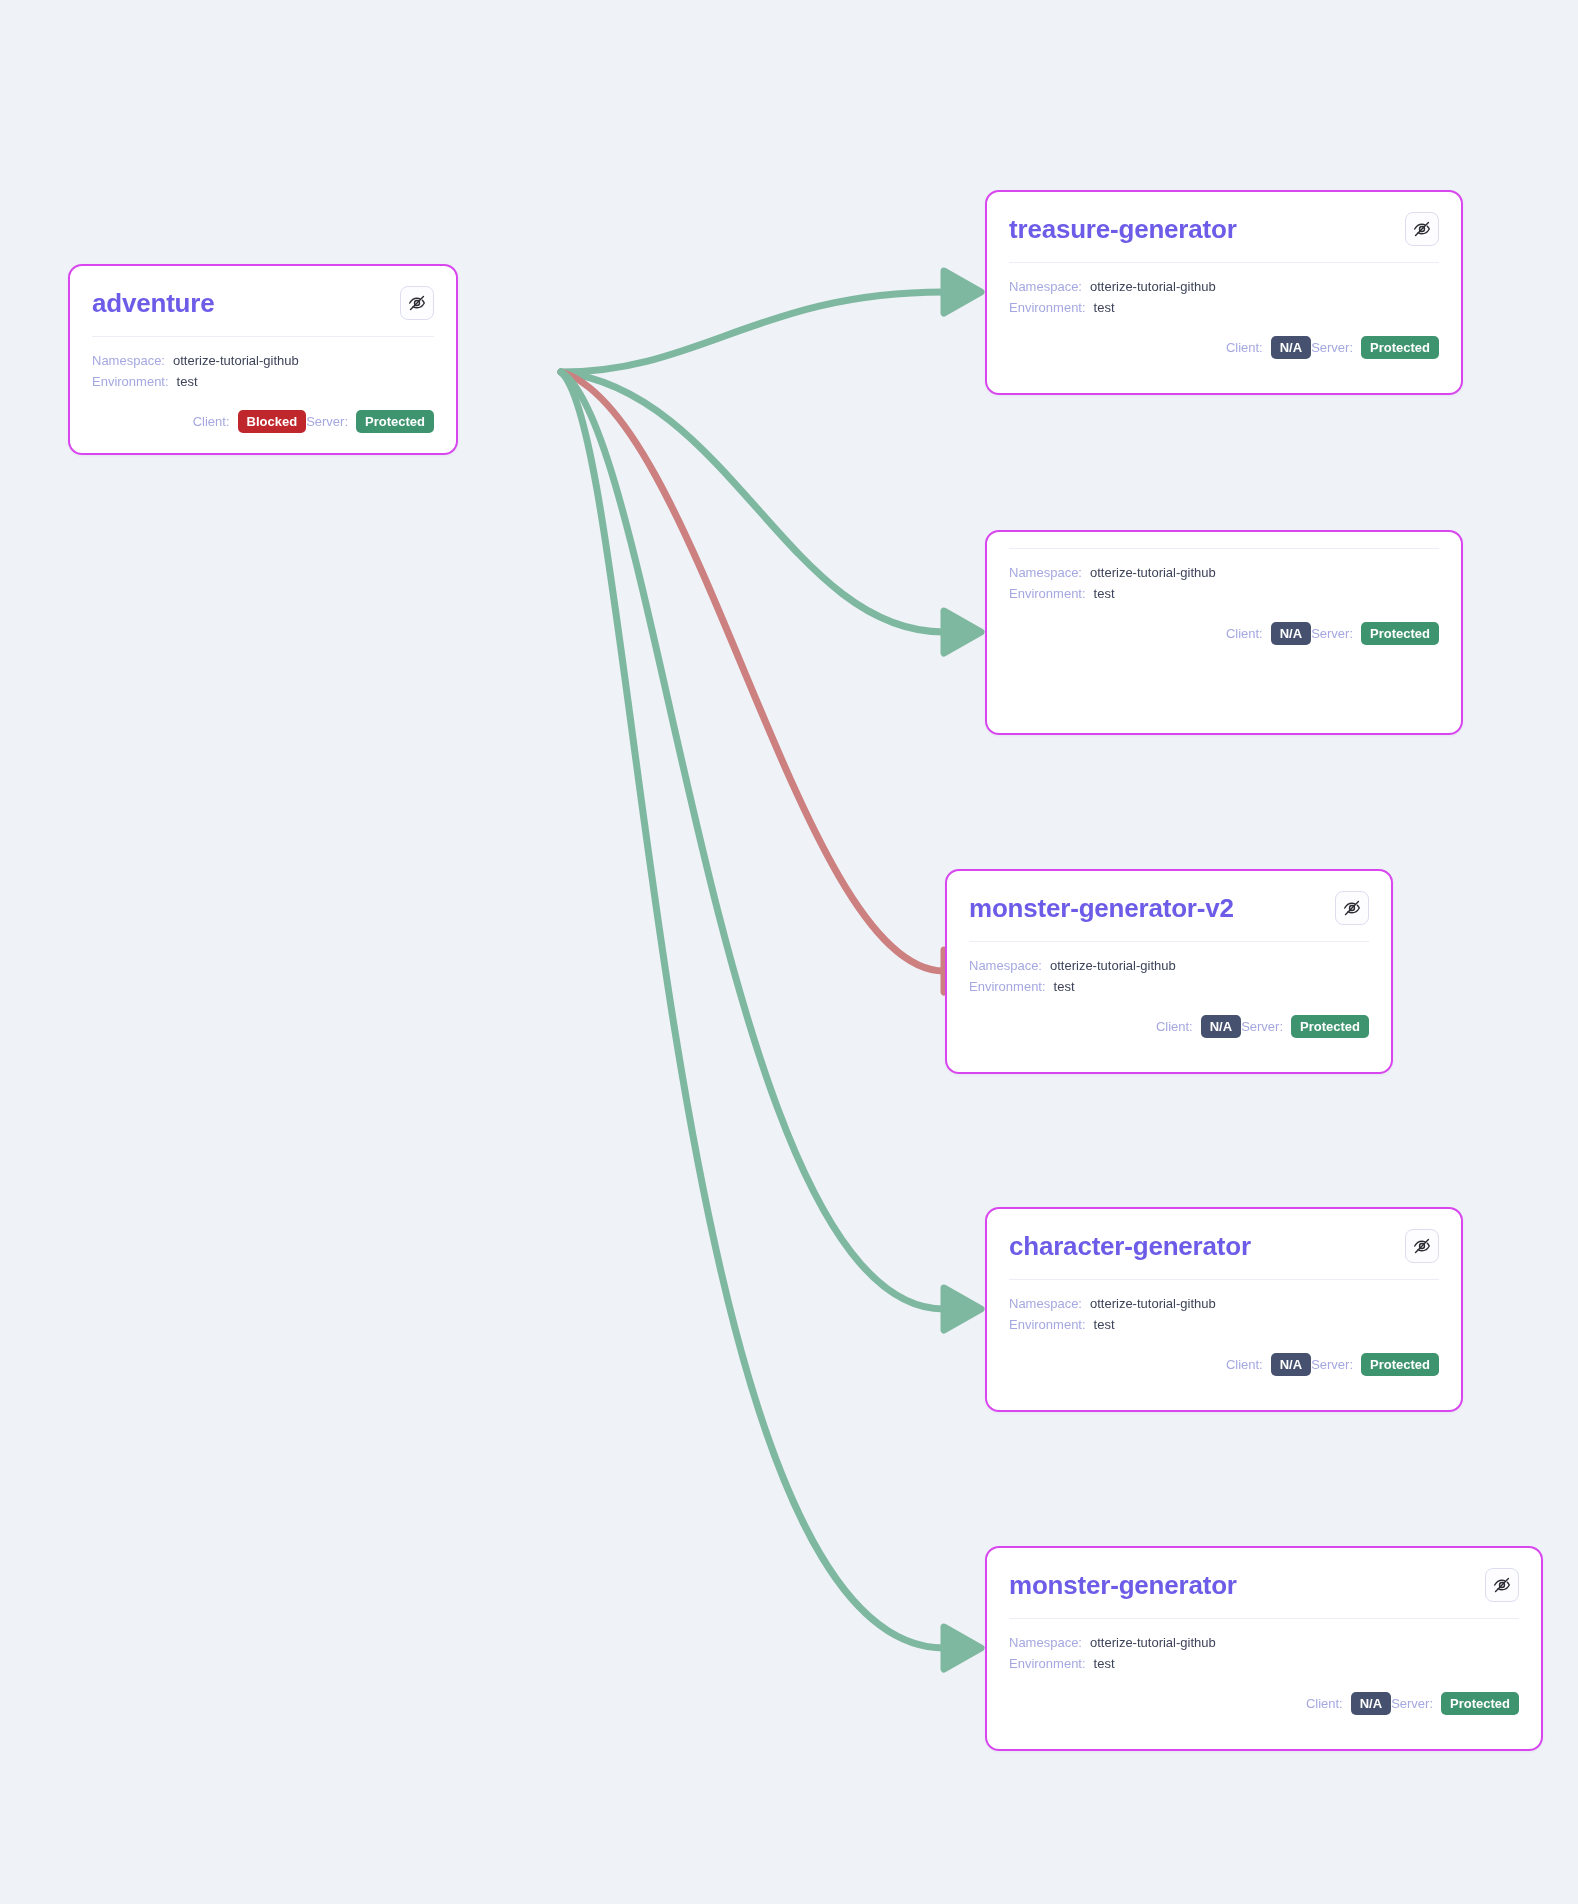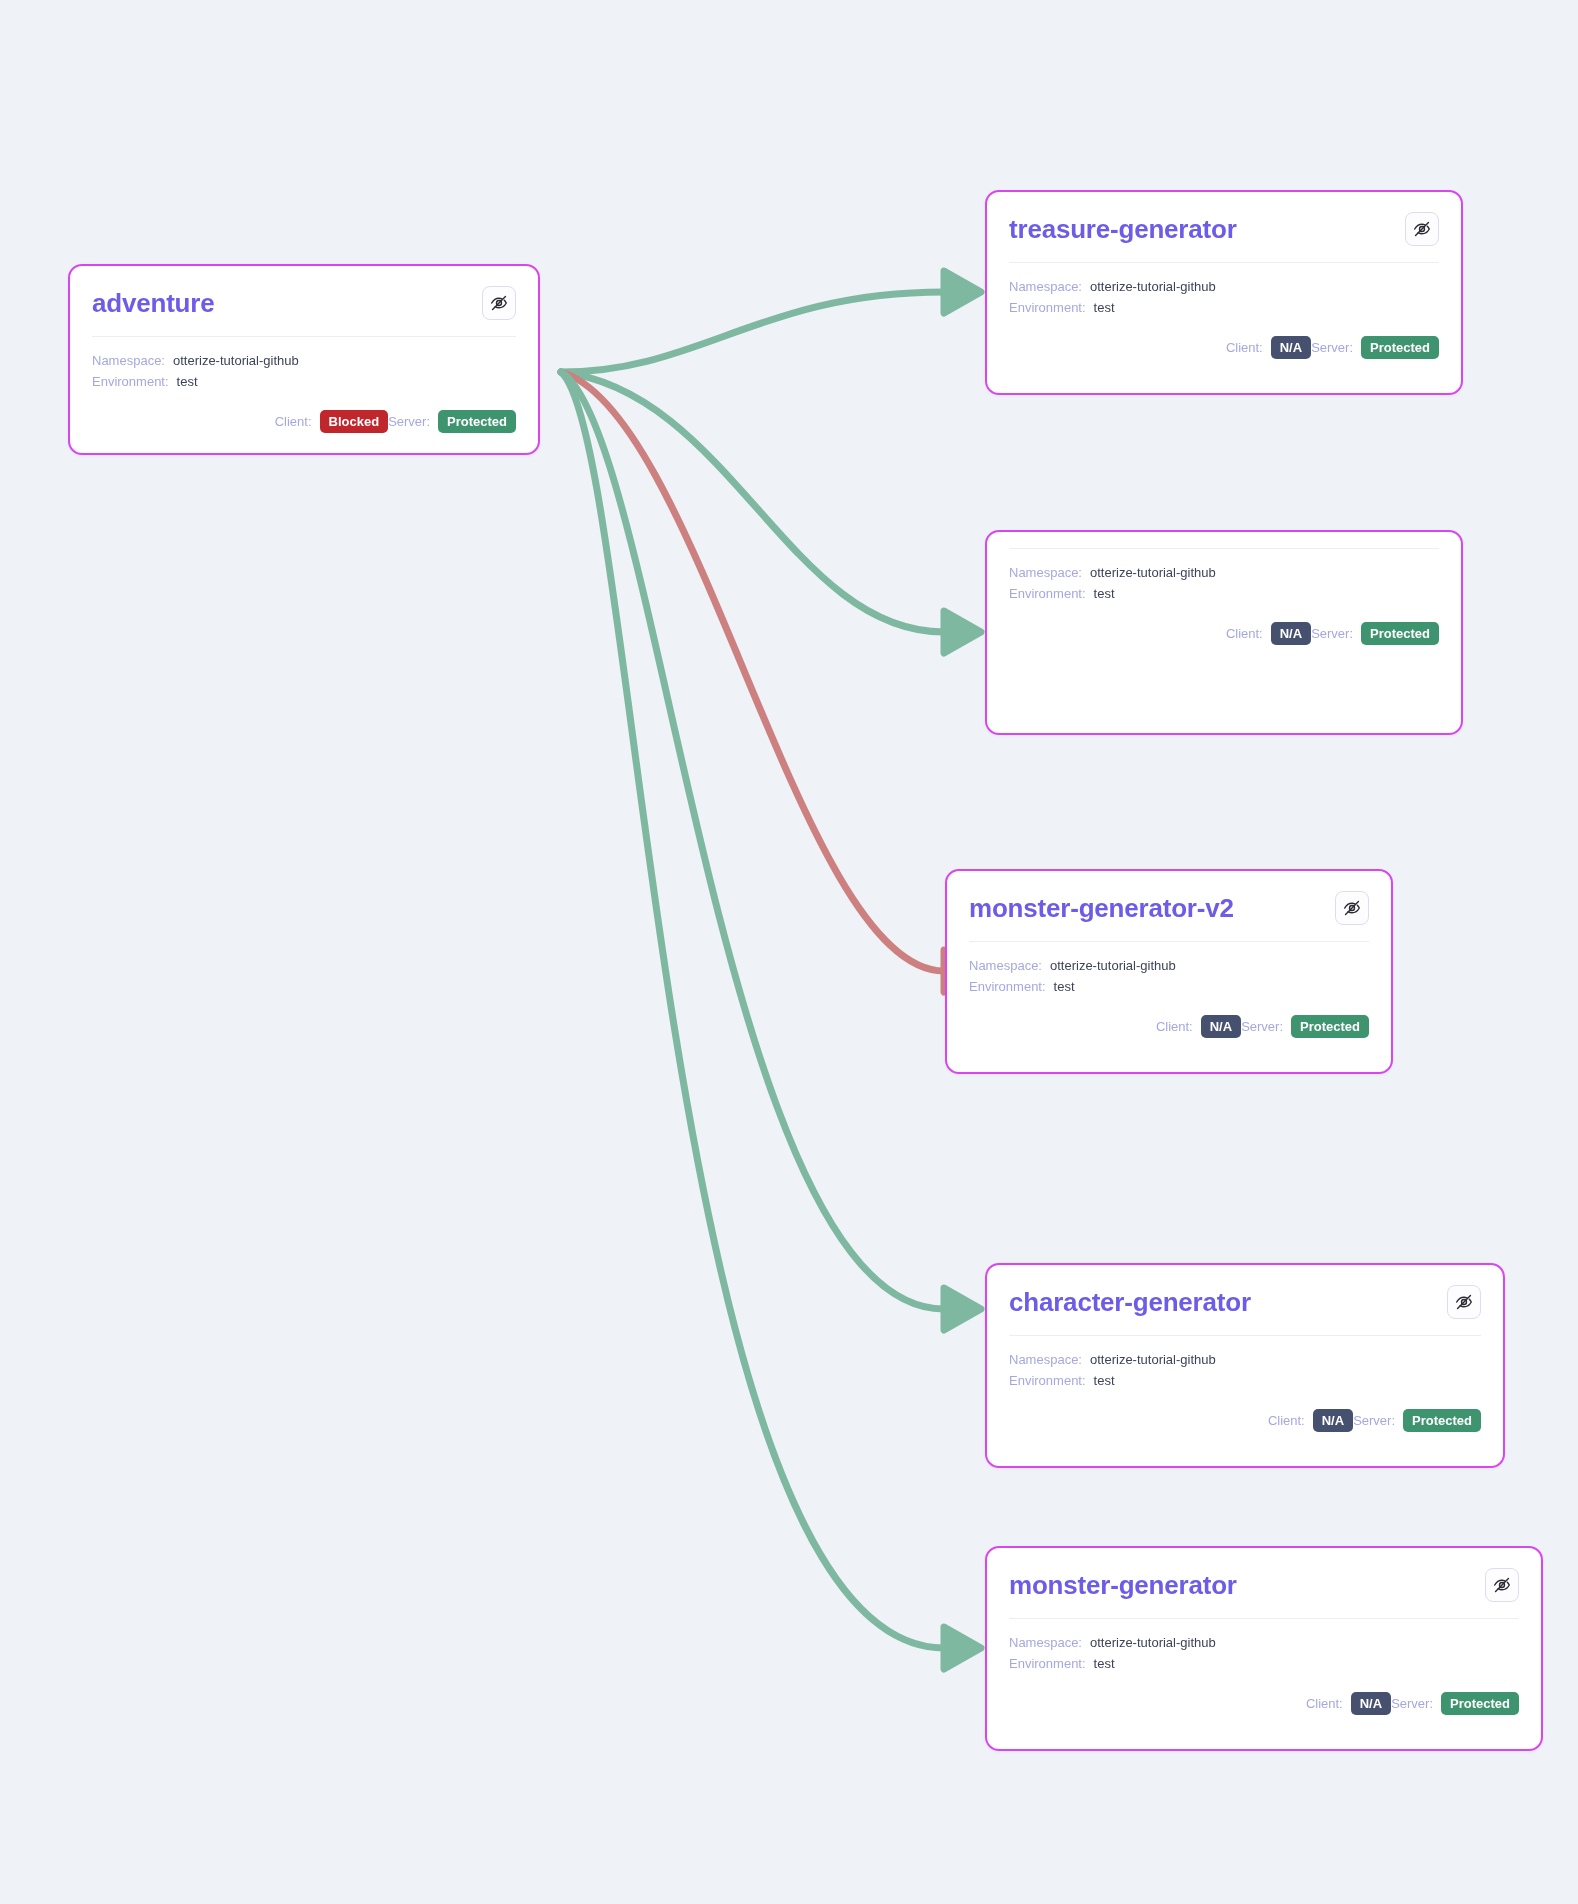--- a/index.html
+++ b/index.html
@@ -124,21 +124,21 @@
       <path d="M 561 372 C 700 412 800 971 944 971" fill="none" stroke="#cd8080" stroke-width="7" stroke-linecap="round"></path>
       <path d="M 561 372 C 660 430 720 1309 944 1309" fill="none" stroke="#7fb8a0" stroke-width="7" stroke-linecap="round"></path>
       <path d="M 561 372 C 640 440 660 1648 944 1648" fill="none" stroke="#7fb8a0" stroke-width="7" stroke-linecap="round"></path>
       <path d="M 944 271 L 981 292 L 944 313 Z" fill="#7fb8a0" stroke="#7fb8a0" stroke-width="7" stroke-linejoin="round"></path>
       <path d="M 944 611 L 981 632 L 944 653 Z" fill="#7fb8a0" stroke="#7fb8a0" stroke-width="7" stroke-linejoin="round"></path>
       <path d="M 944 950 L 981 971 L 944 992 Z" fill="#cd8080" stroke="#cd8080" stroke-width="7" stroke-linejoin="round"></path>
       <path d="M 944 1288 L 981 1309 L 944 1330 Z" fill="#7fb8a0" stroke="#7fb8a0" stroke-width="7" stroke-linejoin="round"></path>
       <path d="M 944 1627 L 981 1648 L 944 1669 Z" fill="#7fb8a0" stroke="#7fb8a0" stroke-width="7" stroke-linejoin="round"></path>
     </svg>
   <div id="node-layer">
-      <div class="node-card" style="left: 68px; top: 264px; width: 472px; min-height: 178px;">
+      <div class="node-card" style="left: 68px; top: 264px; width: 390px; min-height: 178px;">
         <div class="card-head">
           <div class="card-title">adventure</div>
           <div class="eye-btn">
             <svg width="18" height="18" viewBox="0 0 24 24" fill="none" stroke="#2b2b33" stroke-width="1.9" stroke-linecap="round" stroke-linejoin="round">
               <path d="M2.3 12S5.8 5.6 12 5.6c1.5 0 2.8.37 4 .96"></path>
               <path d="M19.1 8.3c1.5 1.5 2.6 3.7 2.6 3.7S18.2 18.4 12 18.4c-2 0-3.7-.66-5.1-1.55"></path>
               <circle cx="12" cy="12" r="3.3"></circle>
               <line x1="3.4" y1="20.6" x2="20.6" y2="3.4"></line>
             </svg>
           </div>
@@ -249,21 +249,21 @@
           <div class="status-group">
             <span class="status-label">Client:</span>
             <span class="badge na">N/A</span>
           </div>
           <div class="status-group">
             <span class="status-label">Server:</span>
             <span class="badge protected">Protected</span>
           </div>
         </div>
       </div>
-      <div class="node-card" style="left: 985px; top: 1263px; width: 520px; min-height: 205px;">
+      <div class="node-card" style="left: 985px; top: 1207px; width: 478px; min-height: 205px;">
         <div class="card-head">
           <div class="card-title">character-generator</div>
           <div class="eye-btn">
             <svg width="18" height="18" viewBox="0 0 24 24" fill="none" stroke="#2b2b33" stroke-width="1.9" stroke-linecap="round" stroke-linejoin="round">
               <path d="M2.3 12S5.8 5.6 12 5.6c1.5 0 2.8.37 4 .96"></path>
               <path d="M19.1 8.3c1.5 1.5 2.6 3.7 2.6 3.7S18.2 18.4 12 18.4c-2 0-3.7-.66-5.1-1.55"></path>
               <circle cx="12" cy="12" r="3.3"></circle>
               <line x1="3.4" y1="20.6" x2="20.6" y2="3.4"></line>
             </svg>
           </div>

